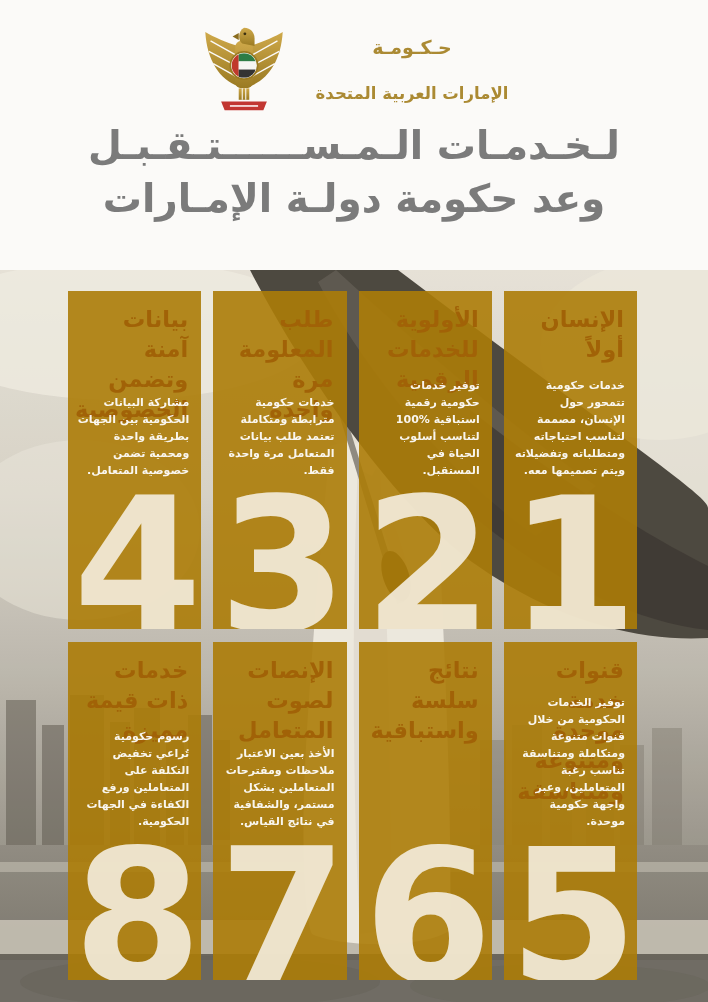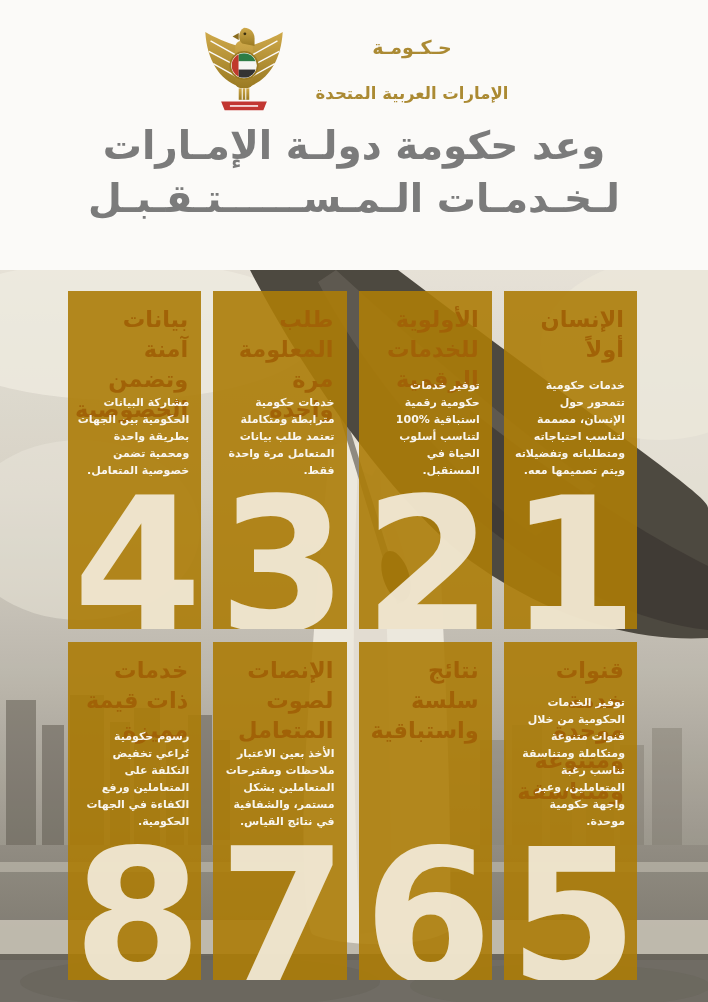--- a/index.html
+++ b/index.html
@@ -151,22 +151,22 @@
       <path d="M24,87 L76,87 L72,97 L28,97 Z" fill="#c23732"></path>
       <rect x="34" y="91" width="32" height="2" fill="#ffffff" opacity="0.85"></rect>
     </svg>
     <div class="brand-text">
       <div class="brand-w1">حـكـومـة</div>
       <div class="brand-w2">الإمارات العربية المتحدة</div>
     </div>
   </div>
 
   <div class="main-title">
+    <div>لـخـدمـات الـمـســــــتـقـبـل</div>
     <div>وعد حكومة دولـة الإمـارات</div>
-    <div>لـخـدمـات الـمـســــــتـقـبـل</div>
   </div>
 
   <div class="cards">
 
     <div class="card">
       <div class="card-title">الإنسان
 أولاً</div>
       <div class="card-desc">خدمات حكومية تتمحور حول الإنسان، مصممة لتناسب احتياجاته ومتطلباته وتفضيلاته ويتم تصميمها معه.</div>
       <div class="card-num">1</div>
     </div>

